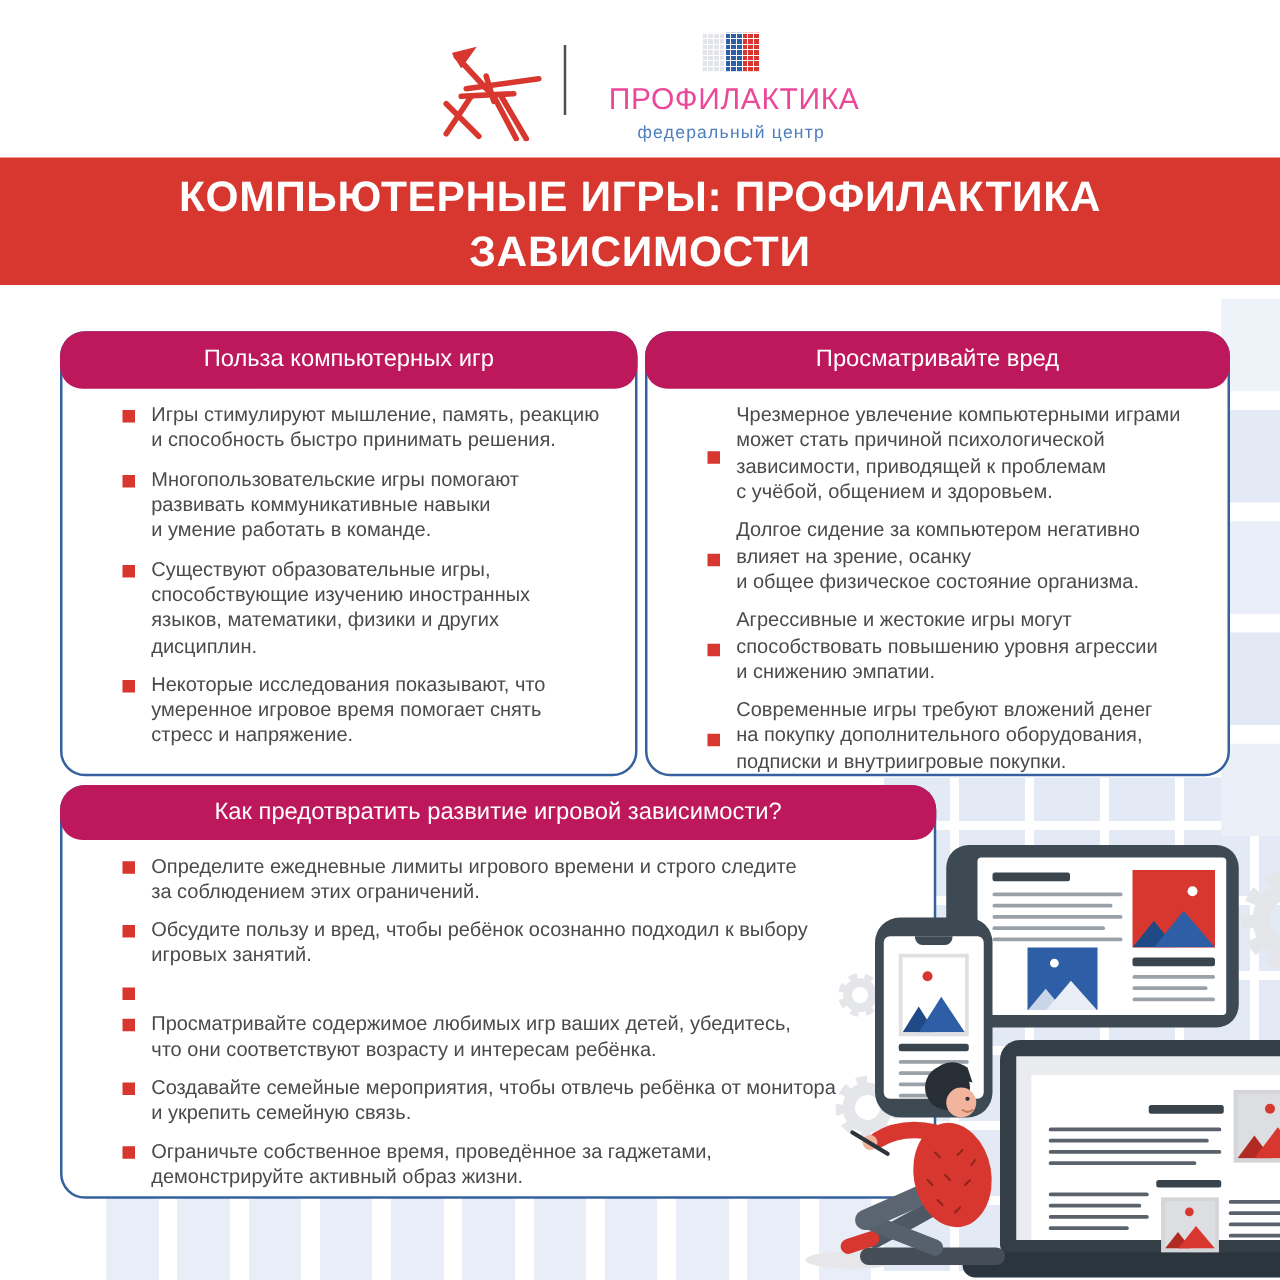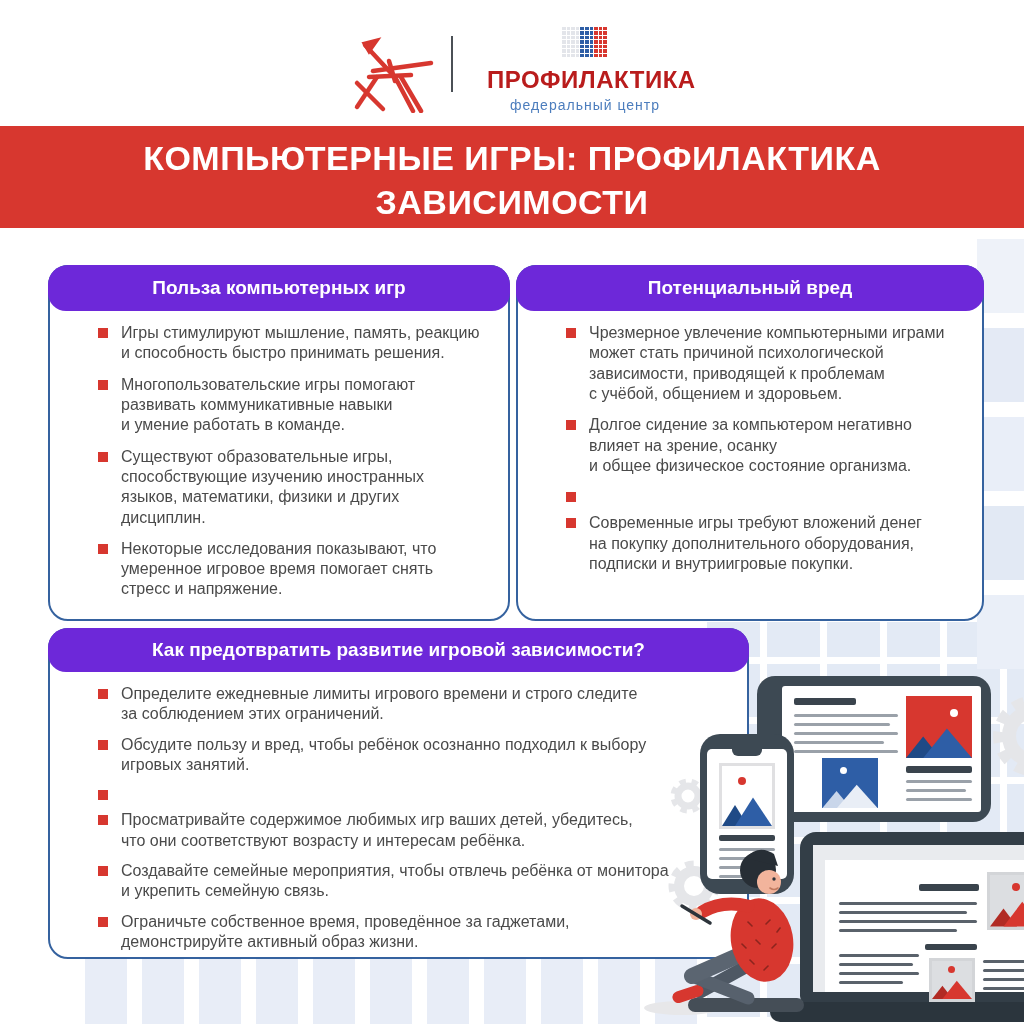--- a/index.html
+++ b/index.html
@@ -9,21 +9,21 @@
   
   .chair{position:absolute;left:343px;top:33px;}
   .logo-divider{position:absolute;left:451px;top:36px;width:2px;height:56px;background:#4b5056;}
   .brand{position:absolute;left:487px;top:26px;width:196px;text-align:center;}
   .pixgrid{width:46px;height:31px;margin:0 auto;
     background-color:#fff;
     background-image:
       repeating-linear-gradient(90deg, rgba(255,255,255,0) 0 3.6px, #ffffff 3.6px 4.6px),
       repeating-linear-gradient(0deg, rgba(255,255,255,0) 0 3.45px, #ffffff 3.45px 4.43px),
       linear-gradient(90deg,#e3e5ea 0 40%, #2e5ea6 40% 70%, #d7372f 70% 100%);}
-  .brand-name{margin-top:9px;font-size:24px;font-weight:bold;color:#b91c1c;letter-spacing:.5px;}
+  .brand-name{margin-top:9px;font-size:24px;font-weight:normal;color:#ec4899;letter-spacing:.5px;}
   .brand-sub{margin-top:3px;font-size:14px;color:#4c7dbd;letter-spacing:1px;}
 
   
   .banner{position:absolute;left:0;top:126px;width:1024px;height:102px;background:#d7372f;}
   .banner-title{padding-top:11px;text-align:center;color:#ffffff;font-weight:bold;font-size:34px;
     line-height:1.28;letter-spacing:.5px;white-space:pre-line;}
 
   
   .mosaic{position:absolute;left:700px;top:622px;width:324px;height:402px;z-index:1;
     background-color:#e3eaf5;
@@ -31,26 +31,26 @@
       repeating-linear-gradient(90deg,#ffffff 0 7px, rgba(0,0,0,0) 7px 60px),
       repeating-linear-gradient(0deg,#ffffff 0 7px, rgba(0,0,0,0) 7px 60px);}
   .rightcol{position:absolute;left:977px;top:239px;width:47px;z-index:1;}
   .rightcol div{width:47px;height:74px;margin-bottom:15px;}
   .stripes{position:absolute;left:85px;top:957px;width:618px;height:67px;z-index:1;
     background:repeating-linear-gradient(90deg,#e8edf7 0 42px,#ffffff 42px 57px);}
   .gear{position:absolute;z-index:3;}
 
   
   .card{position:absolute;background:#ffffff;border:2px solid #35629f;border-radius:20px;z-index:2;}
-  .card-head{margin:-2px -2px 0 -2px;height:46px;background:#6d28d9;border-radius:20px 20px 18px 18px;
-    display:flex;align-items:center;justify-content:center;color:#ffffff;font-weight:bold;font-size:19px;}
+  .card-head{margin:-2px -2px 0 -2px;height:46px;background:#be185d;border-radius:20px 20px 18px 18px;
+    display:flex;align-items:center;justify-content:center;color:#ffffff;font-weight:normal;font-size:19px;}
   .card-prevention .card-head{height:44px;}
   .list{padding:12px 20px 8px 20px;display:flex;flex-direction:column;margin-left:28px;}
   .card-benefits .list .item{margin-bottom:11px;}
-  .card-harm .list .item{margin-bottom:11px;}
+  .card-harm .list .item{margin-bottom:11px;align-items:center;}
   .card-prevention .list{}
   .card-prevention .list .item{margin-bottom:10px;}
   .item{display:flex;}
   .sq{flex:none;width:10px;height:10px;background:#d7372f;margin:5px 13px 0 0;}
   .bt{font-size:16px;line-height:1.27;color:#4a4a4a;white-space:pre-line;}
 
   
   .tablet{position:absolute;left:757px;top:676px;width:234px;height:146px;background:#3d4953;
     border-radius:18px;z-index:4;}
   .tablet .screen{position:absolute;left:25px;top:10px;right:10px;bottom:10px;background:#fff;border-radius:3px;}
@@ -153,37 +153,40 @@
       <div class="item">
           <span class="sq"></span>
           <span class="bt">Некоторые исследования показывают, что
 умеренное игровое время помогает снять
 стресс и напряжение.</span>
         </div>
     </div>
   </div>
 
   <div class="card card-harm" style="left:516px;top:265px;width:464px;height:352px;">
-    <div class="card-head">Потенциальный вред</div>
+    <div class="card-head">Просматривайте вред</div>
     <div class="list">
       <div class="item">
           <span class="sq"></span>
           <span class="bt">Чрезмерное увлечение компьютерными играми
 может стать причиной психологической
 зависимости, приводящей к проблемам
 с учёбой, общением и здоровьем.</span>
         </div>
       <div class="item">
           <span class="sq"></span>
           <span class="bt">Долгое сидение за компьютером негативно
 влияет на зрение, осанку
 и общее физическое состояние организма.</span>
         </div>
       <div class="item">
           <span class="sq"></span>
+          <span class="bt">Агрессивные и жестокие игры могут
+способствовать повышению уровня агрессии
+и снижению эмпатии.</span>
         </div>
       <div class="item">
           <span class="sq"></span>
           <span class="bt">Современные игры требуют вложений денег
 на покупку дополнительного оборудования,
 подписки и внутриигровые покупки.</span>
         </div>
     </div>
   </div>
 

